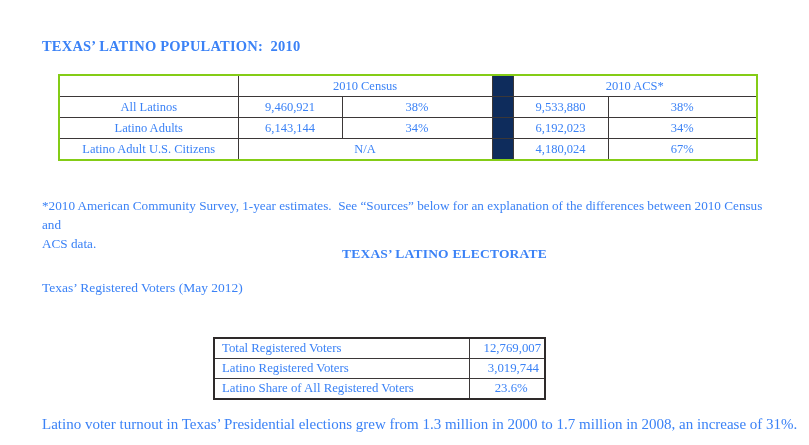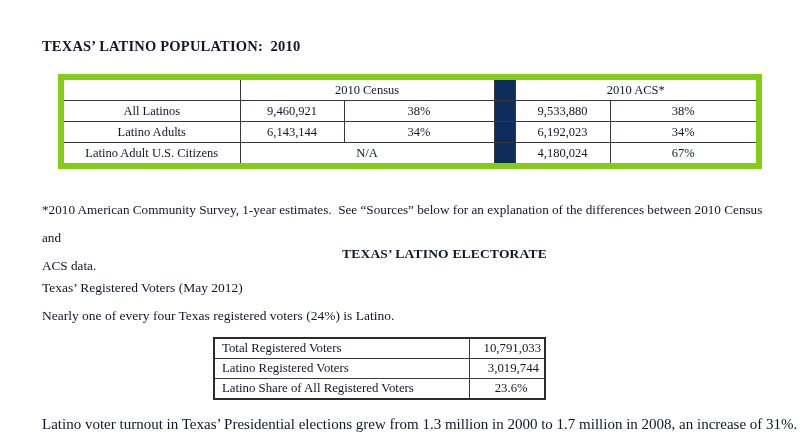--- a/index.html
+++ b/index.html
@@ -2,60 +2,60 @@
 <html><head>
 <meta charset="utf-8">
 <style>
   html, body { margin: 0; padding: 0; background: #ffffff; }
   .page {
     position: relative;
     width: 809px;
     height: 445px;
     background: #ffffff;
     font-family: "Liberation Serif", "DejaVu Serif", serif;
-    color: #0f172a;
+    color: #3b82f6;
     overflow: hidden;
     border-radius: 19px;
   }
   .doc-title {
     position: absolute;
     left: 42px; top: 38px;
     font-size: 14.5px;
     font-weight: bold;
     letter-spacing: 0.2px;
   }
   
   table.pop-table {
     position: absolute;
     left: 58px; top: 74px;
     width: 698px;
     border-collapse: collapse;
     table-layout: fixed;
     font-size: 12.5px;
-    border: 6px solid #84cc16;
+    border: 2px solid #84cc16;
   }
   table.pop-table td {
     border: 1px solid #3b3737;
     height: 20px;
     text-align: center;
     padding: 0 2px;
     overflow: hidden;
     white-space: nowrap;
   }
   table.pop-table td.sep {
     background: #0e2c5c;
     padding: 0;
   }
   
   .footnote {
     position: absolute;
     left: 42px; top: 196px;
     width: 740px;
     font-size: 13.2px;
-    line-height: 28px;
+    line-height: 19px;
   }
   .section-heading {
     position: absolute;
     left: 0; top: 246px;
     width: 809px;
     text-align: center;
     font-size: 13.5px;
     font-weight: bold;
     letter-spacing: 0.2px;
     margin-left: 40px;
@@ -150,31 +150,30 @@
 
   <div class="footnote">
     <div>*2010 American Community Survey, 1-year estimates.&nbsp; See “Sources” below for an explanation of the differences between 2010 Census and</div>
     <div>ACS data.</div>
   </div>
 
   <div class="section-heading">TEXAS’ LATINO ELECTORATE</div>
 
   <div class="sub-heading">Texas’ Registered Voters (May 2012)</div>
 
-  <div class="intro-line">Nearly one of every four Texas registered voters (24%) is Latino.</div>
 
   <table class="voters-table">
     <colgroup>
       <col style="width:255px">
       <col style="width:76px">
     </colgroup>
     <tbody>
         <tr>
       <td class="lbl">Total Registered Voters</td>
-      <td class="val">10,791,033</td>
+      <td class="val">12,769,007</td>
     </tr>
     <tr>
       <td class="lbl">Latino Registered Voters</td>
       <td class="val">3,019,744</td>
     </tr>
     <tr>
       <td class="lbl">Latino Share of All Registered Voters</td>
       <td class="val">23.6%</td>
     </tr>
   </tbody>

